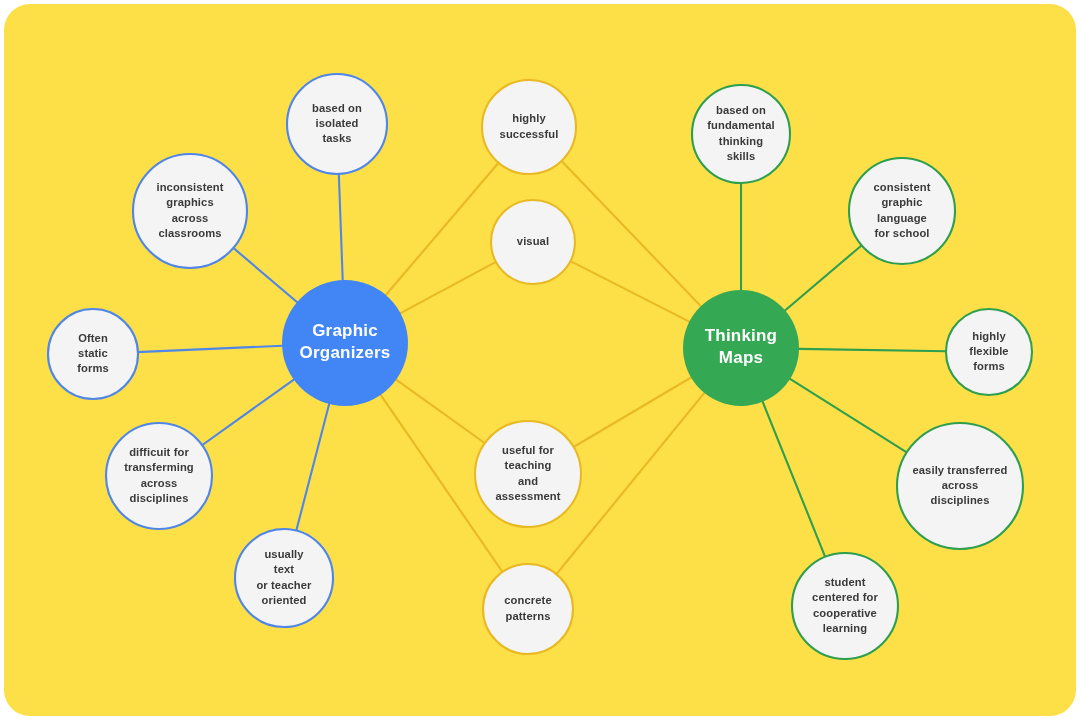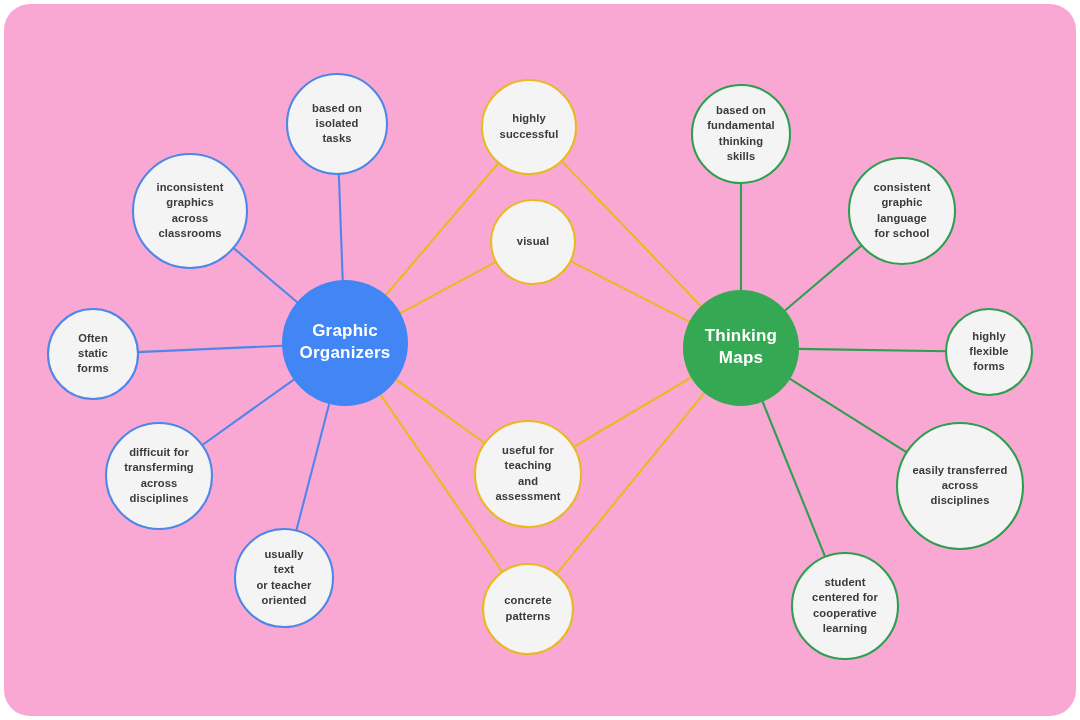--- a/index.html
+++ b/index.html
@@ -13,21 +13,21 @@
     height: 720px;
     overflow: hidden;
     font-family: "Liberation Sans", sans-serif;
   }
   #canvas-card {
     position: absolute;
     left: 4px;
     top: 4px;
     width: 1072px;
     height: 712px;
-    background: #f9a8d4;
+    background: #fde047;
     border-radius: 26px;
     overflow: hidden;
   }
   svg#map {
     position: absolute;
     left: 0;
     top: 0;
     width: 1072px;
     height: 712px;
     display: block;

